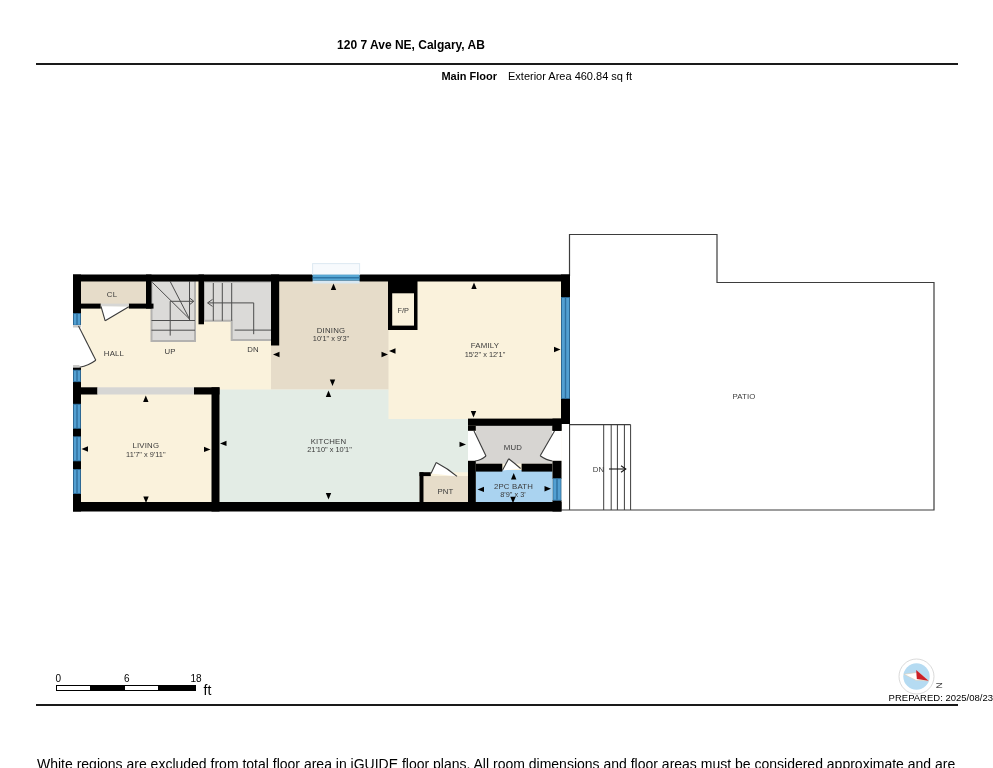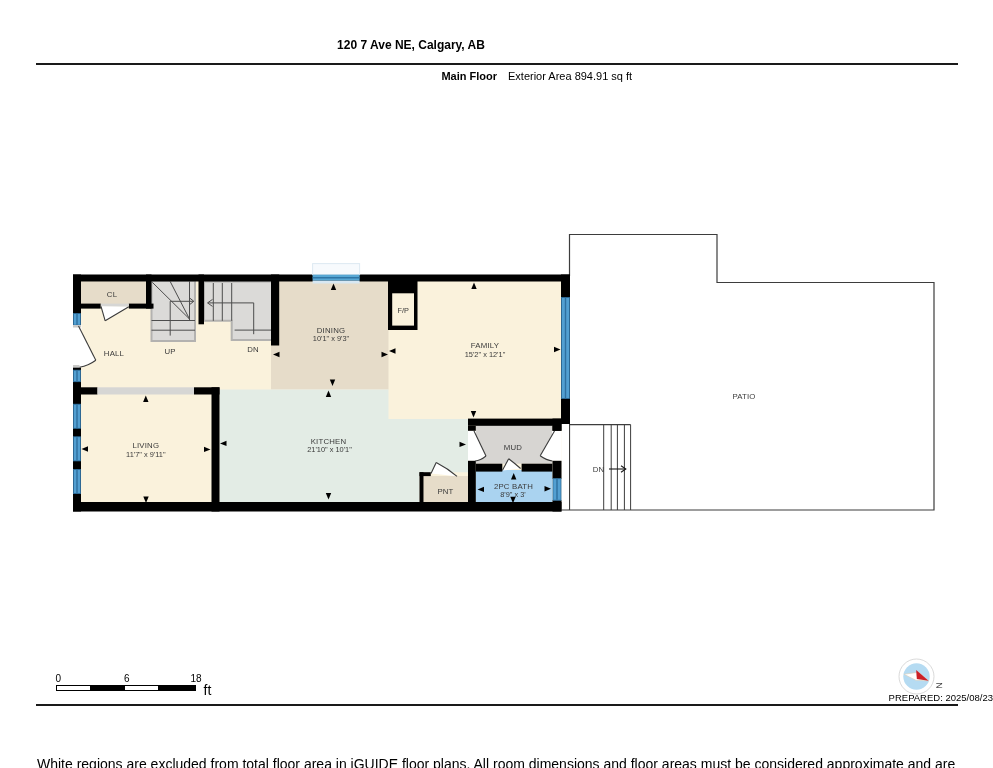--- a/index.html
+++ b/index.html
@@ -8,21 +8,21 @@
   svg text{font-family:"Liberation Sans",sans-serif;fill:#3a3a3a;}
 </style>
 </head>
 <body>
 
 <div class="abs" style="left:0;top:38px;width:822px;text-align:center;font-size:12px;font-weight:bold;color:#000;">120 7 Ave NE, Calgary, AB</div>
 
 <div class="abs" style="left:36px;top:63px;width:922px;height:2px;background:#1a1a1a;"></div>
 
 <div class="abs" style="left:0;top:70px;width:497px;text-align:right;font-size:11px;font-weight:bold;color:#000;">Main Floor</div>
-<div class="abs" style="left:508px;top:70px;font-size:11px;color:#000;">Exterior Area 894.91 sq ft</div>
+<div class="abs" style="left:508px;top:70px;font-size:11px;color:#000;">Exterior Area 460.84 sq ft</div>
 
 <svg class="abs" style="left:0;top:0;" width="993" height="768" viewBox="0 0 993 768">
 
 <path d="M569.5,276 L569.5,234.5 L717,234.5 L717,282.5 L934,282.5 L934,510 L561.5,510" fill="#ffffff" stroke="#3d3d3d" stroke-width="1.2"></path>
 
 <text x="744" y="399" font-size="7.8" text-anchor="middle" letter-spacing="0.2">PATIO</text>
 
 <path d="M569.5,510 L569.5,424.6 L630.6,424.6" fill="none" stroke="#3d3d3d" stroke-width="1.2"></path>
 
 <g stroke="#3d3d3d" stroke-width="1">

